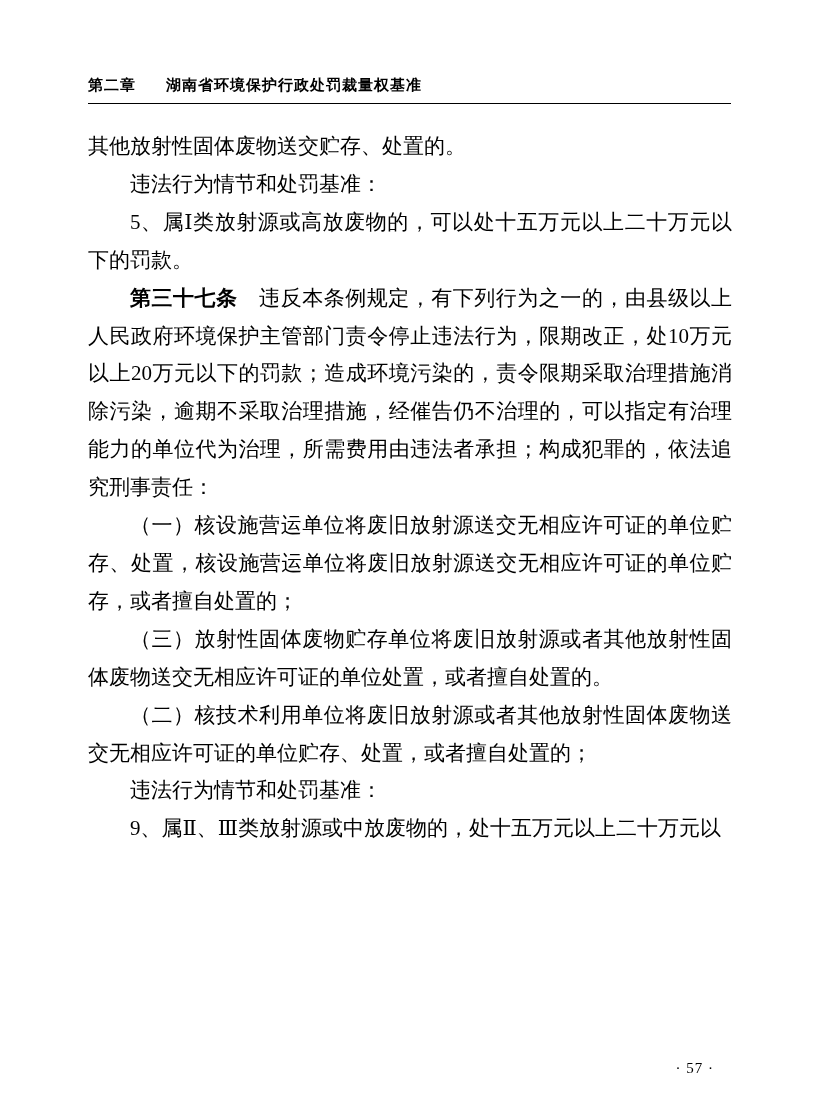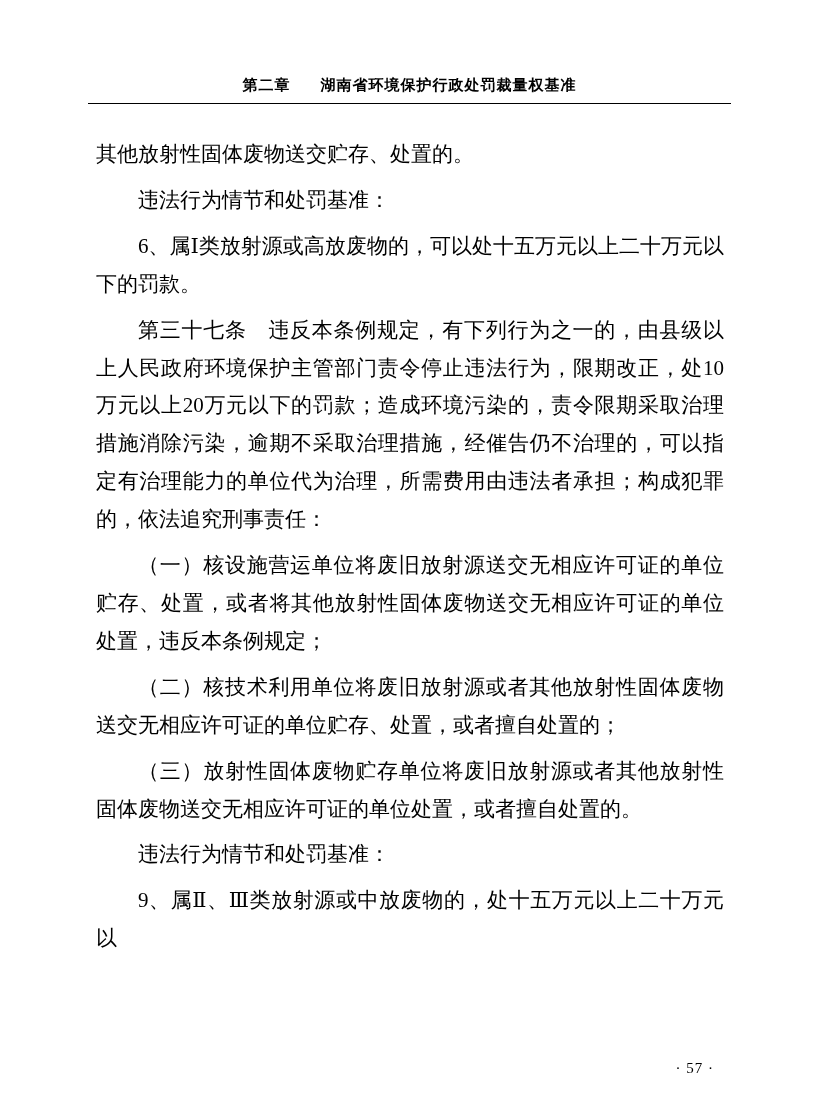--- a/index.html
+++ b/index.html
@@ -14,21 +14,21 @@
     background: #ffffff;
     overflow: hidden;
     font-family: "Liberation Serif", "DejaVu Serif", serif;
     color: #000000;
   }
   .header {
     position: absolute;
     left: 88px;
     width: 643px;
     top: 76px;
-    text-align: center;
+    text-align: left;
     font-weight: bold;
     font-size: 15px;
     letter-spacing: 1px;
     padding-bottom: 8px;
     border-bottom: 1.5px solid #000000;
     white-space: nowrap;
   }
   .header .chapter {
     margin-right: 2em;
   }
@@ -36,28 +36,28 @@
     position: absolute;
     left: 88px;
     top: 128px;
     width: 644px;
     font-size: 21px;
     line-height: 37.9px;
     text-align: justify;
     text-justify: inter-ideograph;
   }
   .content p {
-    margin: 8px;
+    margin: 0;
     padding: 0;
   }
   .content p.indent {
     text-indent: 2em;
   }
   .content .lead {
-    font-weight: normal;
+    font-weight: bold;
   }
   .footer {
     position: absolute;
     right: 102px;
     bottom: 22px;
     font-size: 15px;
     letter-spacing: 1px;
     margin-top: 28px;
   }
 </style>
@@ -66,24 +66,24 @@
 
 <div class="page">
 
   <div class="header">
     <span class="chapter">第二章</span><span>湖南省环境保护行政处罚裁量权基准</span>
   </div>
 
   <div class="content">
       <p class="para">其他放射性固体废物送交贮存、处置的。</p>
       <p class="para indent">违法行为情节和处罚基准：</p>
-      <p class="para indent">6、属Ⅰ类放射源或高放废物的，可以处十五万元以上二十万元以下的罚款。</p>
+      <p class="para indent">5、属Ⅰ类放射源或高放废物的，可以处十五万元以上二十万元以下的罚款。</p>
       <p class="para indent"><span class="lead">第三十七条</span>　违反本条例规定，有下列行为之一的，由县级以上人民政府环境保护主管部门责令停止违法行为，限期改正，处10万元以上20万元以下的罚款；造成环境污染的，责令限期采取治理措施消除污染，逾期不采取治理措施，经催告仍不治理的，可以指定有治理能力的单位代为治理，所需费用由违法者承担；构成犯罪的，依法追究刑事责任：</p>
-      <p class="para indent">（一）核设施营运单位将废旧放射源送交无相应许可证的单位贮存、处置，或者将其他放射性固体废物送交无相应许可证的单位处置，违反本条例规定；</p>
+      <p class="para indent">（一）核设施营运单位将废旧放射源送交无相应许可证的单位贮存、处置，核设施营运单位将废旧放射源送交无相应许可证的单位贮存，或者擅自处置的；</p>
+      <p class="para indent">（三）放射性固体废物贮存单位将废旧放射源或者其他放射性固体废物送交无相应许可证的单位处置，或者擅自处置的。</p>
       <p class="para indent">（二）核技术利用单位将废旧放射源或者其他放射性固体废物送交无相应许可证的单位贮存、处置，或者擅自处置的；</p>
-      <p class="para indent">（三）放射性固体废物贮存单位将废旧放射源或者其他放射性固体废物送交无相应许可证的单位处置，或者擅自处置的。</p>
       <p class="para indent">违法行为情节和处罚基准：</p>
       <p class="para indent">9、属Ⅱ、Ⅲ类放射源或中放废物的，处十五万元以上二十万元以</p>
     </div>
 
   <div class="footer">· 57 ·</div>
 
 </div>
 
 </body></html>

